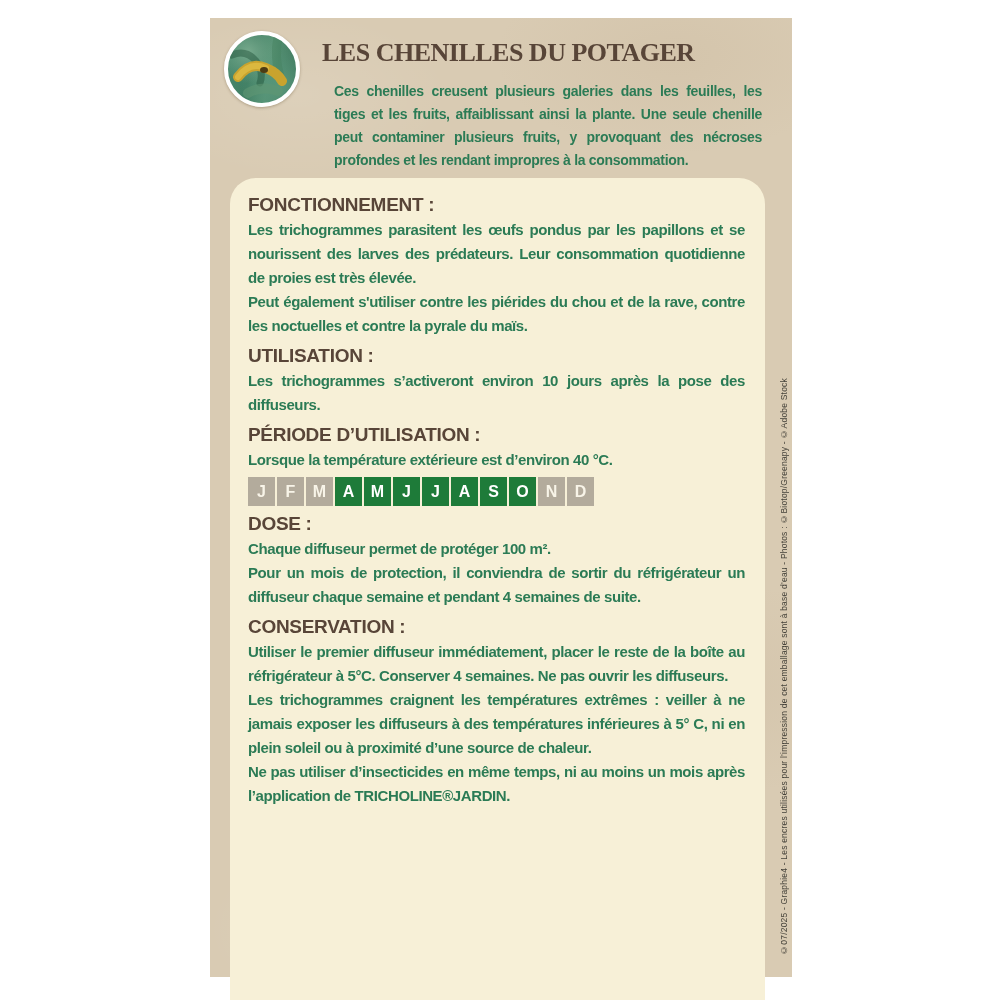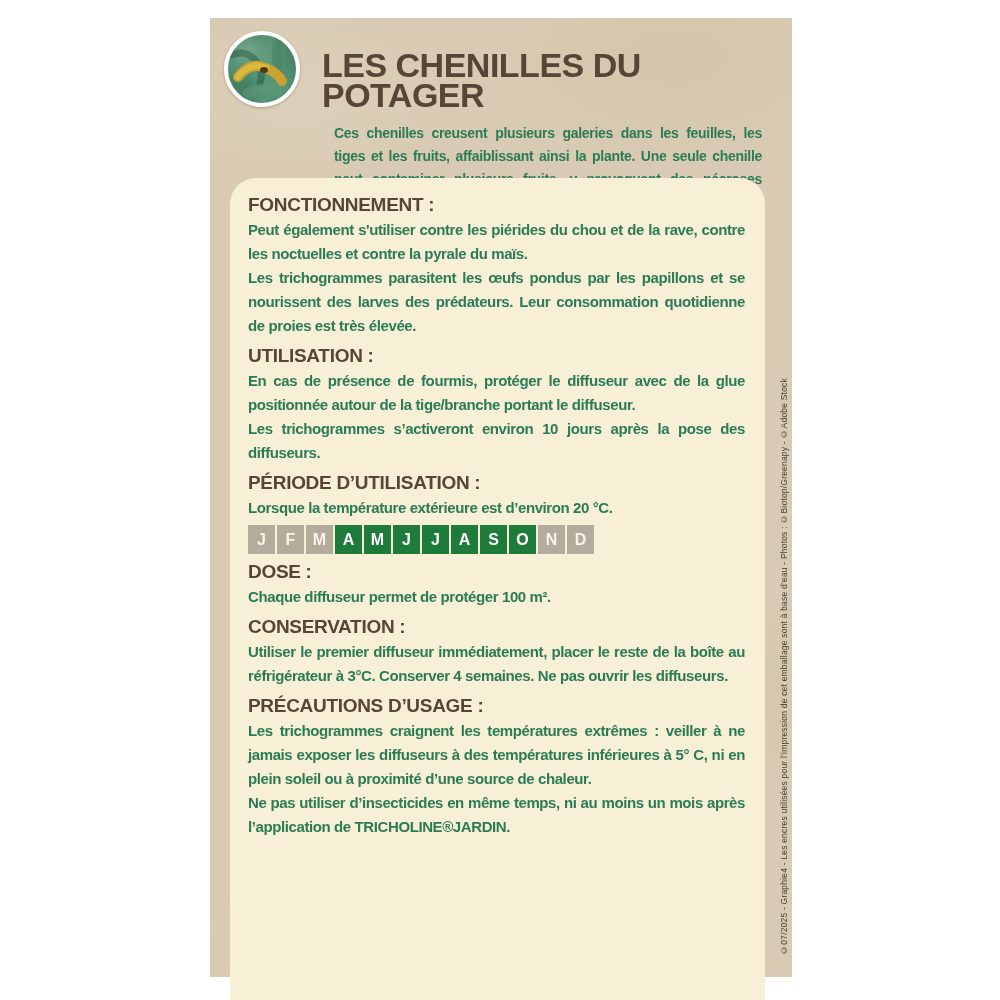--- a/index.html
+++ b/index.html
@@ -23,22 +23,22 @@
     border:4px solid #ffffff;overflow:hidden;
     background:
       radial-gradient(circle at 30% 25%, #76a98c, rgba(118,169,140,0) 45%),
       radial-gradient(circle at 75% 75%, #57967a, rgba(87,150,122,0) 55%),
       linear-gradient(100deg, #4a8a6e 0%, #3f7d62 35%, #569274 60%, #3a7158 100%);
     box-shadow:0 1px 3px rgba(80,60,30,0.35);
   }
   .photo-circle svg{display:block;width:100%;height:100%;}
   .top-text{position:absolute;left:112px;top:20px;width:452px;}
   .page-title{
-    margin:12px 0 8px 0;font-size:34px;line-height:30px;font-weight:bold;
-    color:#584538;letter-spacing:-0.5px;
+    margin:0 0 8px 0;font-size:26px;line-height:30px;font-weight:bold;
+    color:#584538;letter-spacing:-0.5px;font-family:Liberation Serif, serif;
   }
   .intro{
     margin:12px;font-size:14px;line-height:23px;font-weight:bold;color:#2b7b55;
     letter-spacing:-0.3px;text-align:justify;
   }
   
   .panel{
     position:absolute;left:20px;top:160px;width:535px;height:956px;
     background:#f7f0d7;border-radius:26px;box-sizing:border-box;
     padding:16px 20px 14px 18px;
@@ -82,46 +82,45 @@
   </div>
 
   <div class="top-text">
     <h1 class="page-title">LES CHENILLES DU POTAGER</h1>
     <p class="intro">Ces chenilles creusent plusieurs galeries dans les feuilles, les tiges et les fruits, affaiblissant ainsi la plante. Une seule chenille peut contaminer plusieurs fruits, y provoquant des nécroses profondes et les rendant impropres à la consommation.</p>
   </div>
 
   <div class="panel">
     <div id="sections">
         <div class="sec-heading">FONCTIONNEMENT :</div>
+        <p class="sec-para">Les trichogrammes parasitent les œufs pondus par les papillons et se nourissent des larves des prédateurs. Leur consommation quotidienne de proies est très élevée.</p>
         <p class="sec-para">Peut également s'utiliser contre les piérides du chou et de la rave, contre les noctuelles et contre la pyrale du maïs.</p>
-        <p class="sec-para">Les trichogrammes parasitent les œufs pondus par les papillons et se nourissent des larves des prédateurs. Leur consommation quotidienne de proies est très élevée.</p>
         <div class="sec-heading">UTILISATION :</div>
-        <p class="sec-para">En cas de présence de fourmis, protéger le diffuseur avec de la glue positionnée autour de la tige/branche portant le diffuseur.</p>
         <p class="sec-para">Les trichogrammes s’activeront environ 10 jours après la pose des diffuseurs.</p>
         <div class="sec-heading">PÉRIODE D’UTILISATION :</div>
-        <p class="sec-para">Lorsque la température extérieure est d’environ 20 °C.</p>
+        <p class="sec-para">Lorsque la température extérieure est d’environ 40 °C.</p>
         <div class="months">
           <span class="month">J</span>
           <span class="month">F</span>
           <span class="month">M</span>
           <span class="month active">A</span>
           <span class="month active">M</span>
           <span class="month active">J</span>
           <span class="month active">J</span>
           <span class="month active">A</span>
           <span class="month active">S</span>
           <span class="month active">O</span>
           <span class="month">N</span>
           <span class="month">D</span>
         </div>
         <div class="sec-heading">DOSE :</div>
         <p class="sec-para">Chaque diffuseur permet de protéger 100 m².</p>
+        <p class="sec-para">Pour un mois de protection, il conviendra de sortir du réfrigérateur un diffuseur chaque semaine et pendant 4 semaines de suite.</p>
         <div class="sec-heading">CONSERVATION :</div>
-        <p class="sec-para">Utiliser le premier diffuseur immédiatement, placer le reste de la boîte au réfrigérateur à 3°C. Conserver 4 semaines. Ne pas ouvrir les diffuseurs.</p>
-        <div class="sec-heading">PRÉCAUTIONS D’USAGE :</div>
+        <p class="sec-para">Utiliser le premier diffuseur immédiatement, placer le reste de la boîte au réfrigérateur à 5°C. Conserver 4 semaines. Ne pas ouvrir les diffuseurs.</p>
         <p class="sec-para">Les trichogrammes craignent les températures extrêmes : veiller à ne jamais exposer les diffuseurs à des températures inférieures à 5° C, ni en plein soleil ou à proximité d’une source de chaleur.</p>
         <p class="sec-para">Ne pas utiliser d’insecticides en même temps, ni au moins un mois après l’application de TRICHOLINE®JARDIN.</p>
       </div>
   </div>
 
   <div class="side-note">©07/2025 - Graphie4 - Les encres utilisées pour l’impression de cet emballage sont à base d’eau - Photos : ©Biotop/Greenapy - ©Adobe Stock</div>
 
 </div>
 
 </body></html>

